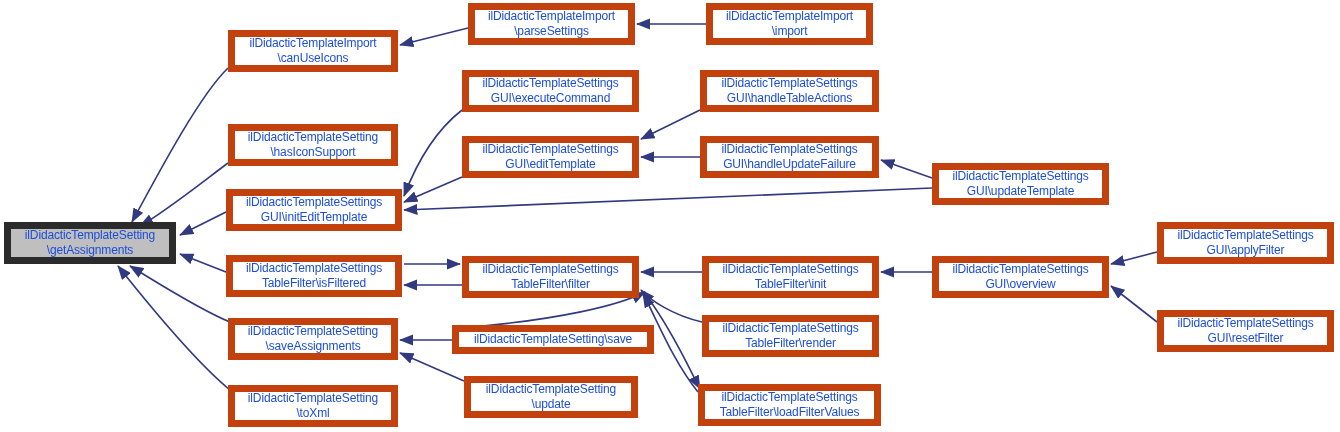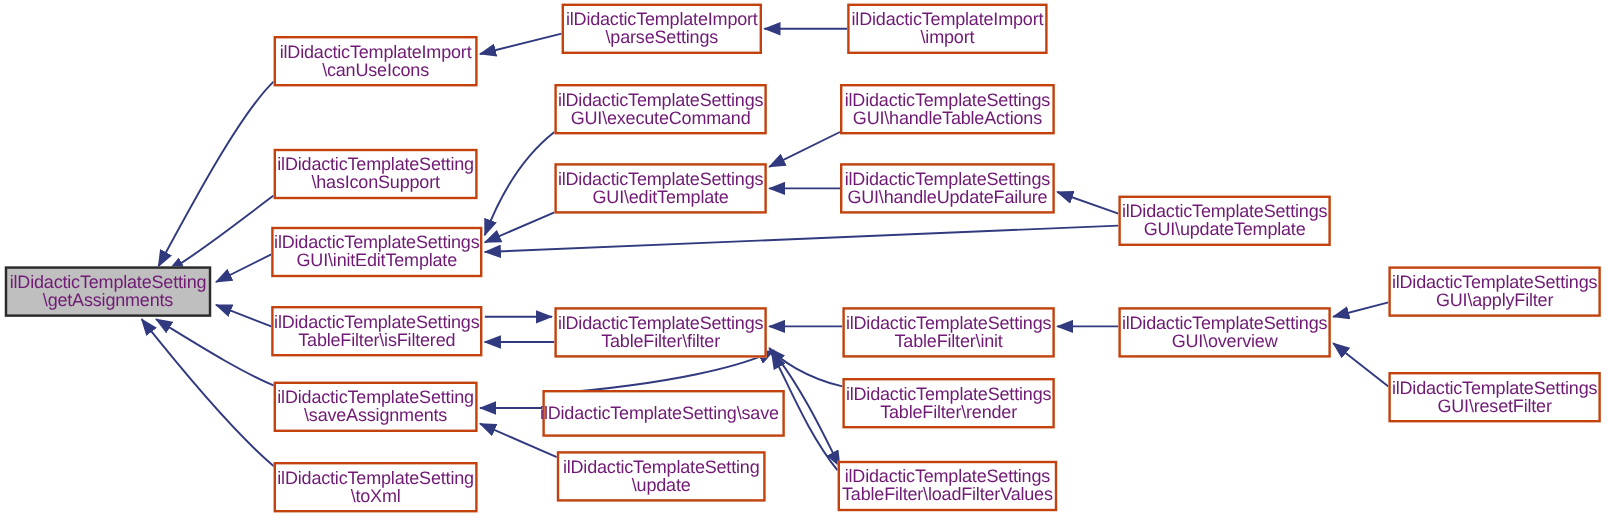--- a/index.html
+++ b/index.html
@@ -7,28 +7,28 @@
     position:relative;
     width:1340px;height:432px;
     background:#ffffff;
     font-family:"Liberation Sans", sans-serif;
     overflow:hidden;
   }
   svg#edges{position:absolute;left:0;top:0;width:1340px;height:432px;pointer-events:none;}
   .node{
     position:absolute;
     box-sizing:border-box;
-    border:2px solid #c2410c;
+    border:7px solid #c2410c;
     background:#ffffff;
-    color:#701a75;
+    color:#1d4ed8;
     display:flex;
     align-items:center;
     justify-content:center;
     text-align:center;
-    font-size:15px;
+    font-size:12px;
     line-height:15.5px;
     letter-spacing:-0.15px;
     white-space:pre-line;
     z-index:2;
   }
   .node.root{
     background:#bfbfbf;
     border-color:#2b2b2b;
   }
   .node .lbl{display:block;padding:0 3px;}
@@ -88,21 +88,21 @@
       <div class="node" style="left: 228px; top: 385px; width: 170px; height: 42px;"><span class="lbl">ilDidacticTemplateSetting
 \toXml</span></div>
       <div class="node" style="left: 468px; top: 3px; width: 167px; height: 42px;"><span class="lbl">ilDidacticTemplateImport
 \parseSettings</span></div>
       <div class="node" style="left: 462px; top: 70px; width: 177px; height: 42px;"><span class="lbl">ilDidacticTemplateSettings
 GUI\executeCommand</span></div>
       <div class="node" style="left: 462px; top: 136px; width: 177px; height: 42px;"><span class="lbl">ilDidacticTemplateSettings
 GUI\editTemplate</span></div>
       <div class="node" style="left: 462px; top: 256px; width: 177px; height: 42px;"><span class="lbl">ilDidacticTemplateSettings
 TableFilter\filter</span></div>
-      <div class="node" style="left: 452px; top: 325px; width: 202px; height: 39px; justify-content: flex-end;"><span class="lbl">ilDidacticTemplateSetting\save</span></div>
+      <div class="node" style="left: 452px; top: 325px; width: 202px; height: 29px;"><span class="lbl">ilDidacticTemplateSetting\save</span></div>
       <div class="node" style="left: 464px; top: 376px; width: 174px; height: 42px;"><span class="lbl">ilDidacticTemplateSetting
 \update</span></div>
       <div class="node" style="left: 706px; top: 3px; width: 167px; height: 42px;"><span class="lbl">ilDidacticTemplateImport
 \import</span></div>
       <div class="node" style="left: 700px; top: 70px; width: 179px; height: 42px;"><span class="lbl">ilDidacticTemplateSettings
 GUI\handleTableActions</span></div>
       <div class="node" style="left: 700px; top: 136px; width: 179px; height: 42px;"><span class="lbl">ilDidacticTemplateSettings
 GUI\handleUpdateFailure</span></div>
       <div class="node" style="left: 702px; top: 256px; width: 177px; height: 42px;"><span class="lbl">ilDidacticTemplateSettings
 TableFilter\init</span></div>

